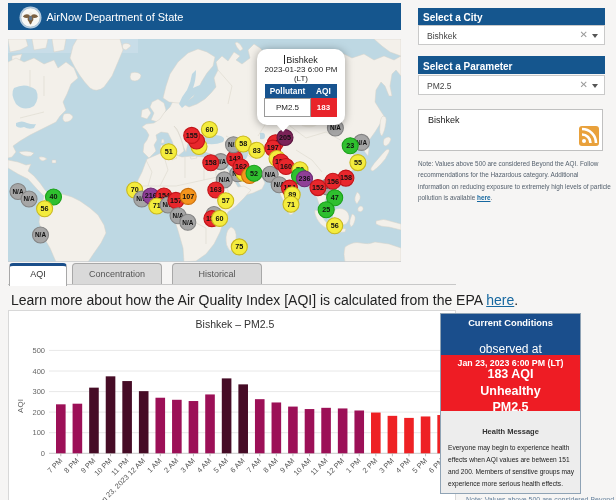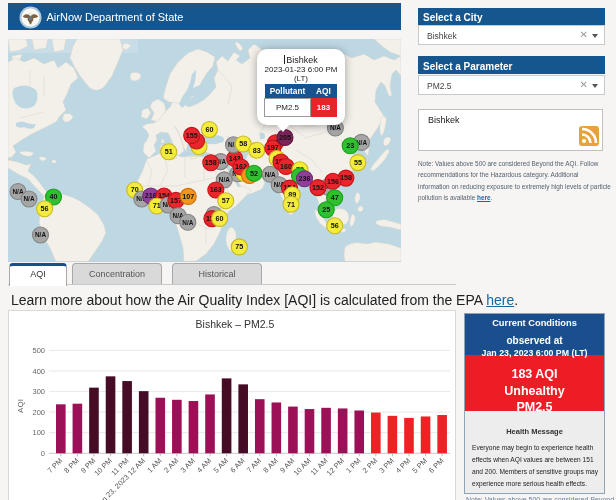--- a/index.html
+++ b/index.html
@@ -23,24 +23,24 @@
 #note { left:418px; top:158px; width:200px; font-size:6.4px; line-height:11.4px; color:#55616e; }
 #note a { color:#1668a0; font-weight:bold; text-decoration:underline; }
 .tab { top:262.5px; height:21.5px; border:1px solid #a8a8a8; border-bottom:none; border-radius:4px 4px 0 0; font-size:9px; text-align:center; padding-top:5px; }
 #tab1 { left:9px; width:58px; height:23px; background:#fff; border-top:3px solid #1a4e8a; color:#333; padding-top:3.5px; z-index:3; }
 #tab2 { left:72px; width:90px; background:#d9d9d9; color:#555; }
 #tab3 { left:172px; width:90px; background:#d9d9d9; color:#555; }
 #tabline { left:8px; top:284px; width:448px; height:1px; background:#c8c8c8; }
 #learn { left:11px; top:292px; font-size:14px; color:#222; }
 #learn a { color:#1668a0; text-decoration:underline; }
 #chartpanel { left:8px; top:310px; width:448px; height:195px; background:#fff; border:1px solid #d8d8d8; }
-#cc { left:464px; top:313px; width:141px; height:181px; border:1px solid #8fa3b5; background:#ededed; }
+#cc { left:440px; top:313px; width:141px; height:181px; border:1px solid #8fa3b5; background:#ededed; }
 #cc .blue { background:#1a4e8c; color:#fff; text-align:center; padding-top:4px; height:41px; }
 #cc .blue .t1 { font-size:9.3px; font-weight:bold; }
-#cc .blue .t2 { font-size:10px; font-weight:bold; margin-top:7px; }
+#cc .blue .t2 { font-size:12px; font-weight:normal; margin-top:14px; }
 #cc .blue .t3 { font-size:8.8px; font-weight:bold; margin-top:1.5px; }
 #cc .red { background:#ee1c24; color:#fff; text-align:center; height:56px; font-size:12.5px; font-weight:bold; padding-top:11px; line-height:16.5px; }
 #cc .gray { text-align:center; color:#333; }
 #cc .hm { font-size:7.5px; font-weight:bold; margin-top:16px; }
 #cc .msg { font-size:6.6px; color:#222; text-align:left; margin:6px 4px 0 7px; line-height:12px; }
 #bottomtxt { left:466px; top:495.5px; font-size:7px; color:#64809c; }
 </style></head>
 <body>
 <div class="abs" id="hdr">
 <svg class="abs" style="left:11px;top:2.5px" width="23" height="23" viewBox="0 0 23 23">

